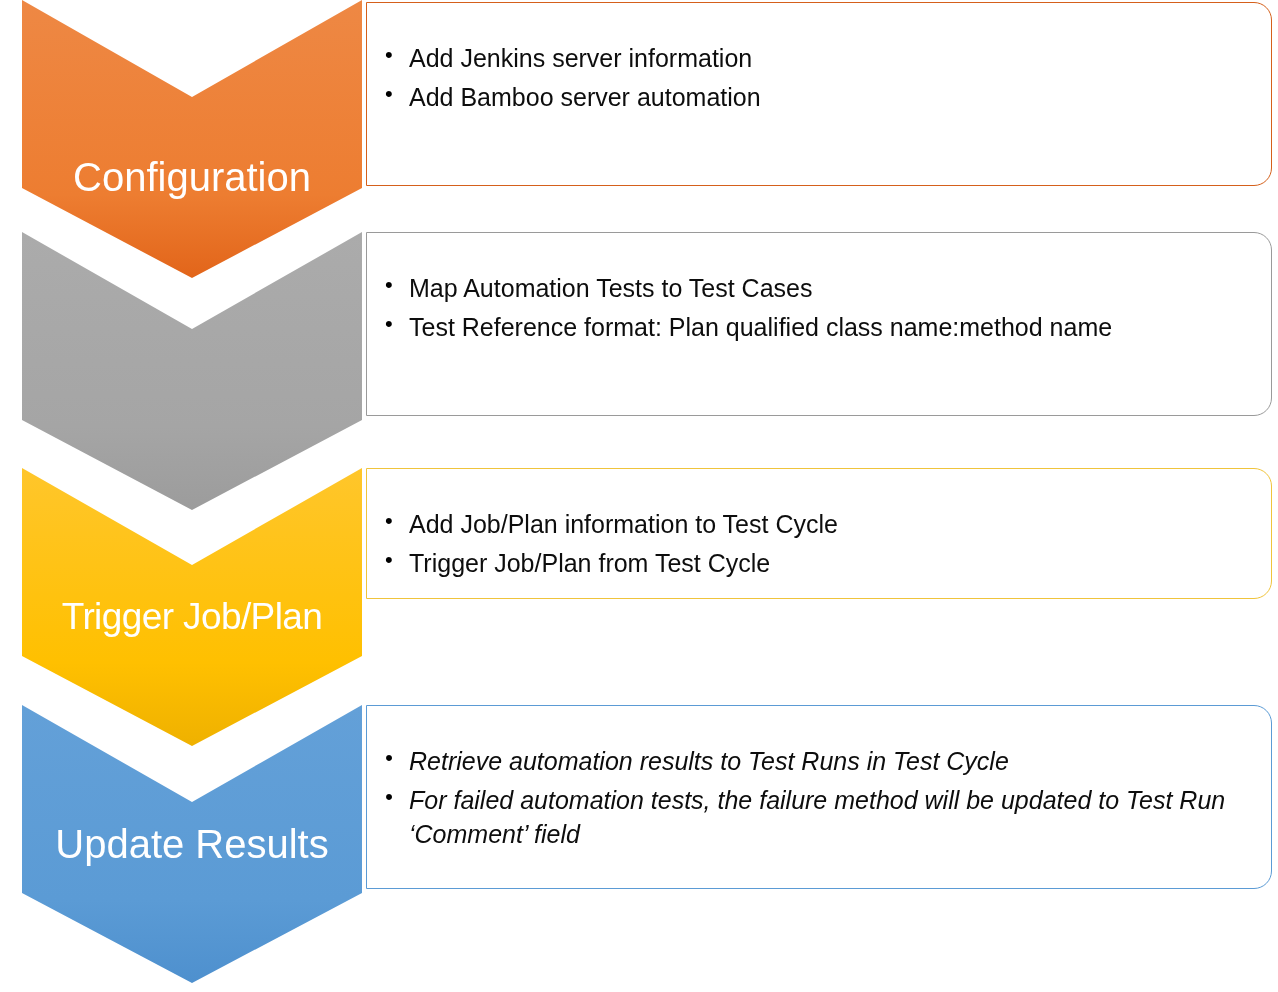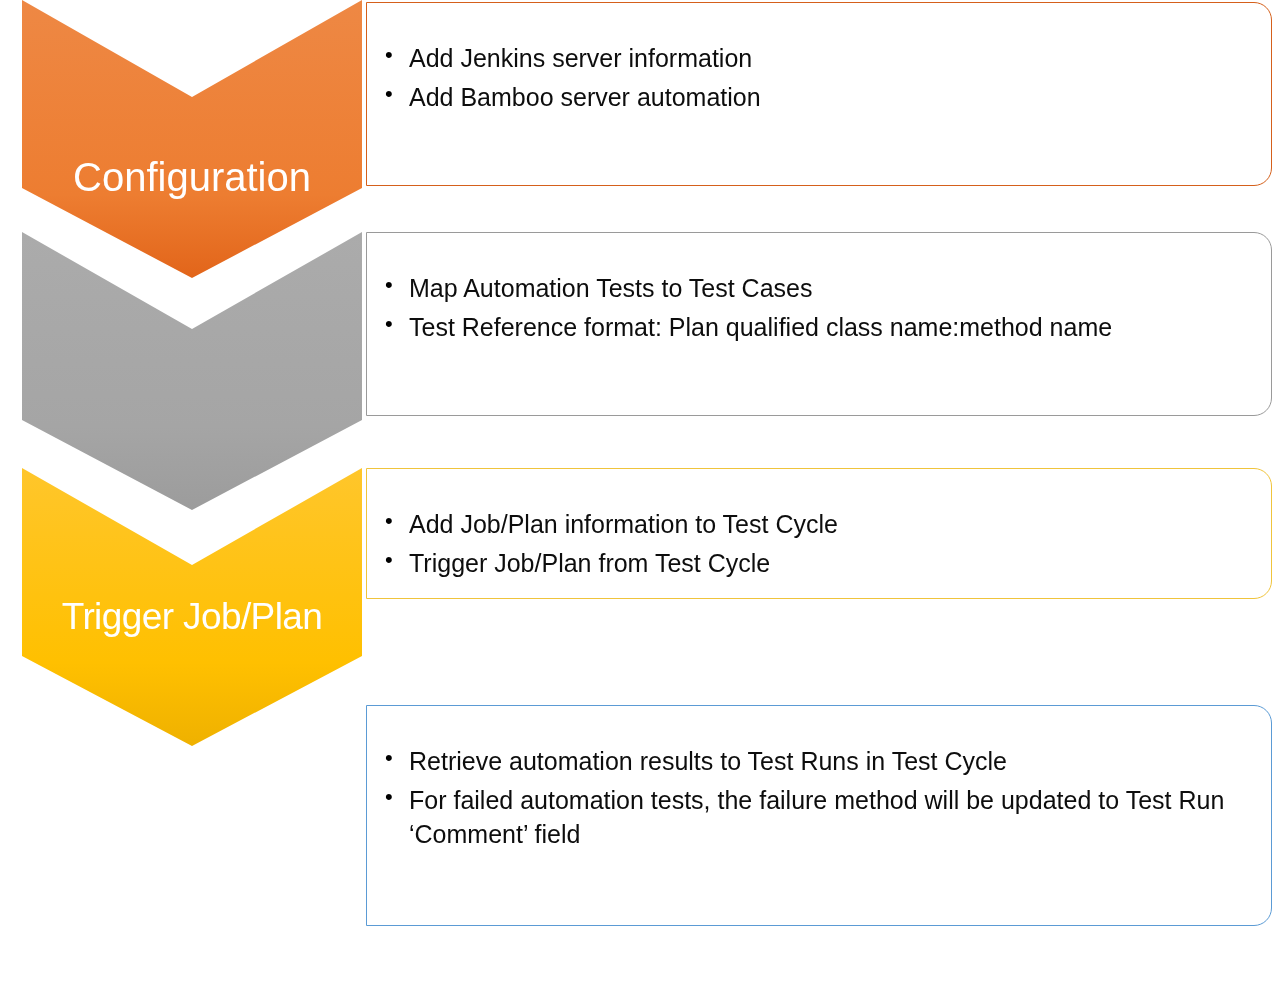--- a/index.html
+++ b/index.html
@@ -149,21 +149,34 @@
       <div class="chev-label tight" style="top: 120px;">Trigger Job/Plan</div>
     </div>
     <div class="panel" style="top: 468px; height: 131px; border-color: rgb(240, 196, 60);">
       <div class="bullets">
         <ul>
           <li>Add Job/Plan information to Test Cycle</li>
           <li>Trigger Job/Plan from Test Cycle</li>
         </ul>
       </div>
     </div>
-    <div class="panel" style="top: 705px; height: 221px; border-color: rgb(91, 155, 213);">
+    <div class="chev-wrap" style="top: 705px;">
+      <svg class="chev-svg" viewBox="0 0 340 278" preserveAspectRatio="none">
+        <defs>
+          <linearGradient id="grad-update-results" x1="0" y1="0" x2="0" y2="1">
+            <stop offset="0%" stop-color="#63A0D8"></stop>
+            <stop offset="70%" stop-color="#5B9BD5"></stop>
+            <stop offset="100%" stop-color="#4E90CE"></stop>
+          </linearGradient>
+        </defs>
+        <path d="M 0 0 L 170 97 L 340 0 L 340 188 L 170 278 L 0 188 Z" fill="url(#grad-update-results)"></path>
+      </svg>
+      <div class="chev-label" style="top: 110px;">Update Results</div>
+    </div>
+    <div class="panel" style="top: 705px; height: 184px; border-color: rgb(91, 155, 213); font-style: italic;">
       <div class="bullets">
         <ul>
           <li>Retrieve automation results to Test Runs in Test Cycle</li>
           <li>For failed automation tests, the failure method will be updated to Test Run ‘Comment’ field</li>
         </ul>
       </div>
     </div>
   </div>
 
 </body></html>

